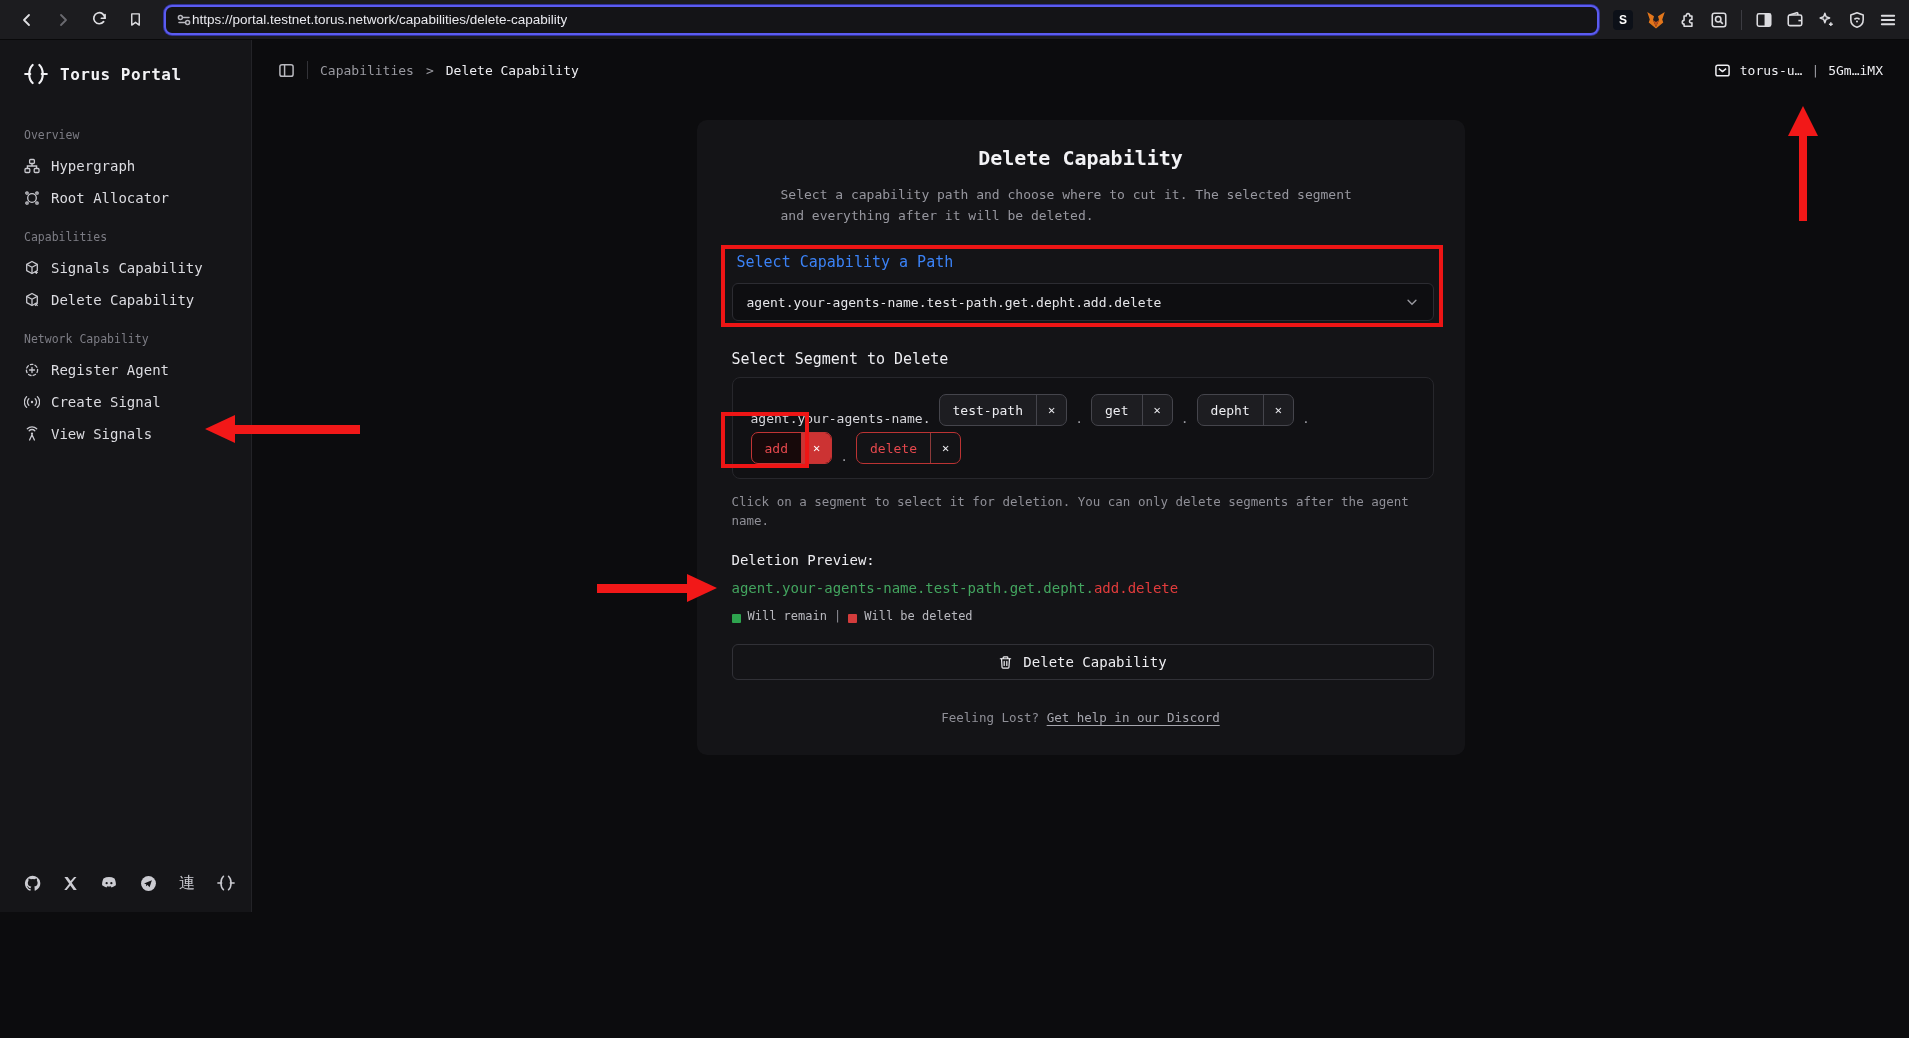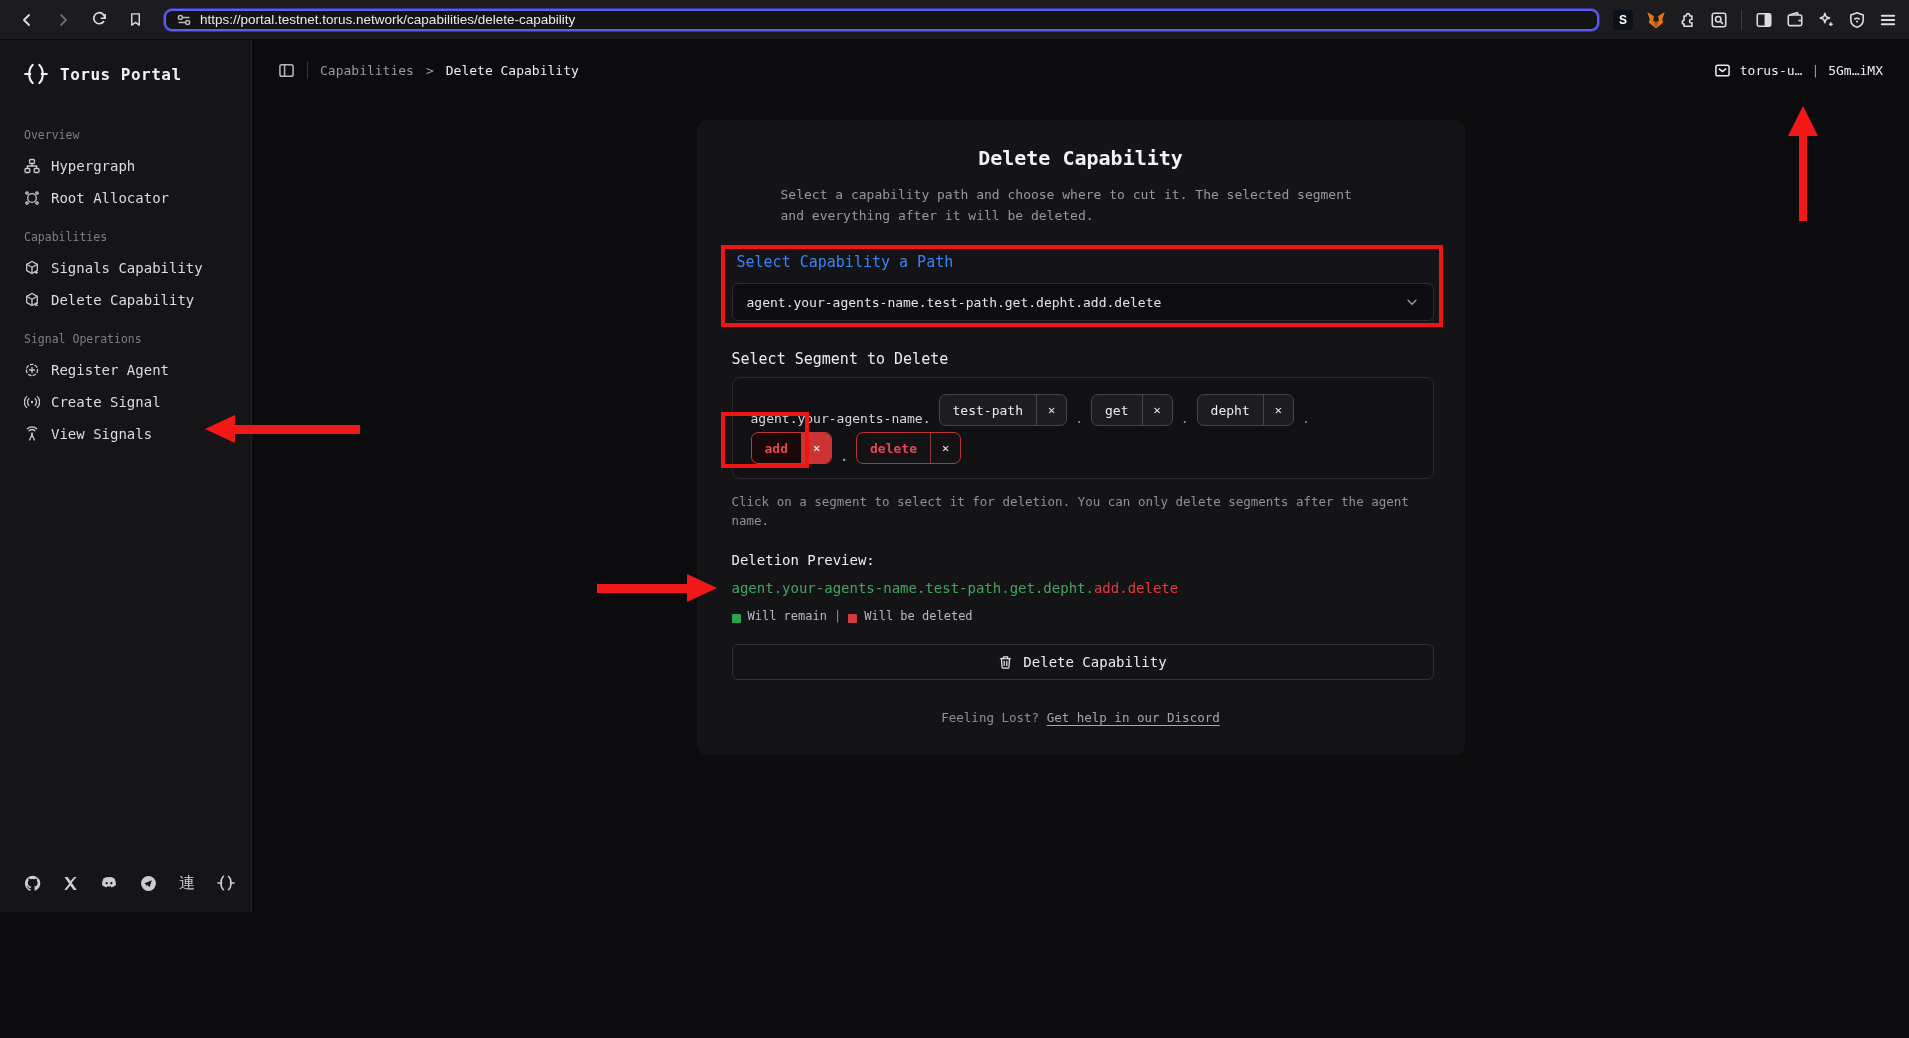--- a/index.html
+++ b/index.html
@@ -9,23 +9,23 @@
 
   
   .chrome {
     height:40px; background:#1c1c1f; border-bottom:1px solid #09090a;
     display:flex; align-items:center; padding:0 12px; gap:6px;
     font-family:"Liberation Sans", sans-serif;
   }
   .nav-btn { width:30px; height:30px; display:flex; align-items:center; justify-content:center; border-radius:6px; color:#dfdfe3; flex:0 0 auto; }
   .nav-btn.dim { color:#6a6a70; }
   .urlbar {
-    flex:1 1 auto; height:22px; margin:0 8px; background:#141417;
+    flex:1 1 auto; height:30px; margin:0 8px; background:#141417;
     border:2px solid #5b5cf0; border-radius:8px; box-shadow:0 0 0 1px #33339a;
-    display:flex; align-items:center; padding:0 10px; gap:8px; min-width:0;
+    display:flex; align-items:center; padding:0 10px; min-width:0;
   }
   .urlbar .url { font-size:13.5px; color:#e9e9ee; white-space:nowrap; overflow:hidden; }
   .ext-cluster { display:flex; align-items:center; gap:13px; flex:0 0 auto; color:#dcdce0; }
   .s-badge { width:20px; height:20px; background:#0c1018; border-radius:4px; color:#fff;
     font-weight:bold; font-size:12px; display:flex; align-items:center; justify-content:center; }
   .vsep { width:1px; height:20px; background:#3c3c42; }
 
   
   .app { display:flex; height:872px; }
   .sidebar {
@@ -65,21 +65,21 @@
   }
   .path-select .value { font-size:13px; color:#e6e6ea; }
   .path-select svg { color:#9a9aa1; }
 
   .seg-label { position:absolute; top:230px; left:35px; font-size:15px; color:#ededf1; }
   .seg-box {
     position:absolute; top:257px; left:35px; width:702px; height:102px;
     background:#111114; border:1px solid #27272c; border-radius:8px; padding:16px 18px;
   }
   .seg-row { display:flex; align-items:flex-end; gap:8px; height:32px; }
-  .seg-row.row2 { margin-top:6px;font-weight:bold; }
+  .seg-row.row2 { margin-top:6px; }
   .seg-prefix { font-size:13px; color:#d7d7dc; }
   .seg-dot { font-size:13px; color:#9a9aa1; }
   .chip { display:flex; align-items:stretch; height:32px; background:#1d1d21; border:1px solid #45454c; border-radius:7px; overflow:hidden; cursor:pointer; }
   .chip-label { display:flex; align-items:center; padding:0 13px; font-size:13px; color:#ededf1; }
   .chip-x { display:flex; align-items:center; padding:0 11px; font-size:12px; color:#ededf1; border-left:1px solid #45454c; cursor:pointer; }
   .chip.selected { background:#17090a; border-color:#c23434; }
   .chip.selected .chip-label { color:#e5484d; }
   .chip.selected .chip-x { background:#cc3333; color:#fff; border-left:1px solid #c23434; }
   .chip.danger { background:#131316; border-color:#b33; }
   .chip.danger .chip-label { color:#e5484d; }
@@ -247,21 +247,21 @@
           <svg width="16" height="16" viewBox="0 0 16 16" fill="none" stroke="currentColor" stroke-width="1.3" stroke-linejoin="round">
               <path d="M8 1.5l5.3 2.9v6.2L8 13.5l-5.3-2.9V4.4z"></path>
               <path d="M2.9 4.5L8 7.3l5.1-2.8M8 7.3v6"></path>
               <path d="M11 11.2l2.6 2.6M13.6 11.2L11 13.8" stroke-width="1.2"></path>
             </svg>
           <span>Delete Capability</span>
         </div>
       </div>
 
       <div class="side-section">
-        <div class="side-label">Signal Operations</div>
+        <div class="side-label">Network Capability</div>
         <div class="side-item">
           <svg width="16" height="16" viewBox="0 0 16 16" fill="none" stroke="currentColor" stroke-width="1.3" stroke-linecap="round">
               <circle cx="8" cy="8" r="5.6" stroke-dasharray="2.6 2.2"></circle>
               <path d="M8 5.5v5M5.5 8h5"></path>
             </svg>
           <span>Register Agent</span>
         </div>
         <div class="side-item">
           <svg width="16" height="16" viewBox="0 0 16 16" fill="none" stroke="currentColor" stroke-width="1.3" stroke-linecap="round">
               <circle cx="8" cy="8" r="1.2" fill="currentColor" stroke="none"></circle>

